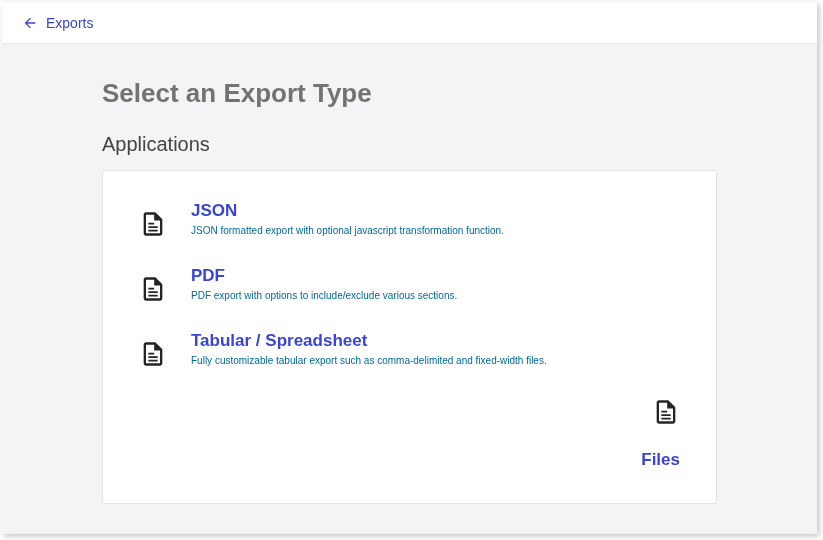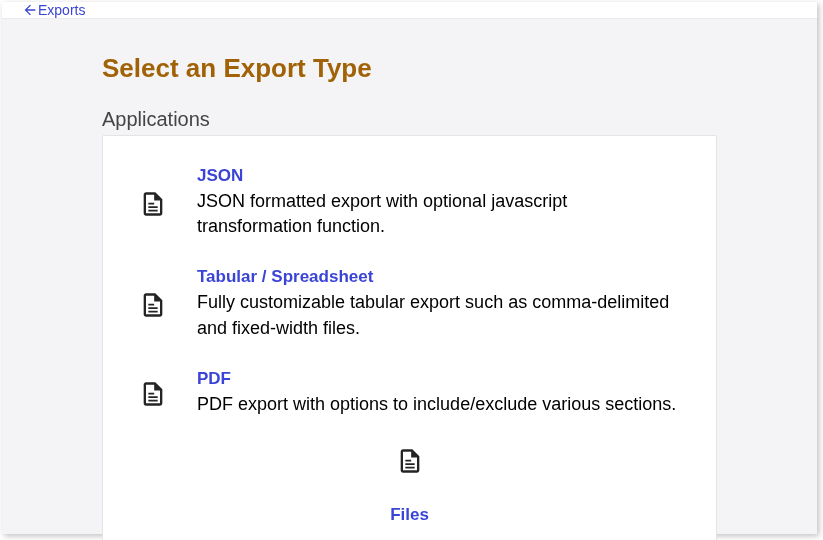--- a/index.html
+++ b/index.html
@@ -31,60 +31,60 @@
       padding-left: 20px;
       border-bottom: 1px solid #eaeaea;
     }
     .back-link {
       display: flex;
       align-items: center;
       color: #3a44d6;
       font-size: 14px;
       font-weight: 400;
       cursor: pointer;
-      gap: 0;
+      gap: 8px;
     }
     .back-arrow {
       width: 16px;
       height: 16px;
       display: flex;
       align-items: center;
       justify-content: center;
     }
     .back-arrow svg {
       width: 16px;
       height: 16px;
       fill: #3a44d6;
     }
     .content-area {
       flex: 1;
       padding: 34px 100px 30px 100px;
     }
     .page-title {
       font-size: 26px;
       font-weight: 700;
-      color: #a16207;
+      color: #737373;
       margin-bottom: 24px;
     }
     .section-heading {
       font-size: 20px;
       font-weight: 400;
       color: #444444;
-      margin-bottom: 4px;
+      margin-bottom: 14px;
     }
     .card {
       background: #ffffff;
       border: 1px solid #e4e4e8;
       border-radius: 2px;
       padding: 30px 36px 30px 36px;
     }
     .option-row {
       display: flex;
-      align-items: center;
-      gap: 30px;
+      align-items: flex-end;
+      gap: 24px;
       padding: 14px 0;
     }
     .option-row:first-child {
       padding-top: 0;
     }
     .option-row:last-child {
       padding-bottom: 0;
       flex-direction: column;
     }
     .option-icon {
@@ -102,23 +102,23 @@
       flex: 1;
     }
     .option-title {
       font-size: 17px;
       font-weight: 600;
       color: #3a44d6;
       cursor: pointer;
       margin-bottom: 3px;
     }
     .option-desc {
-      font-size: 18px;
+      font-size: 10px;
       font-weight: 400;
-      color: #000000;
+      color: #0369a1;
       line-height: 1.4;
     }
   </style>
 </head>
 <body>
 
 <div class="page-wrapper">
   <div class="header-bar">
     <div class="back-link">
       <span class="back-arrow">
@@ -148,34 +148,34 @@
         </div>
       </div>
 
       <div class="option-row">
         <div class="option-icon">
           <svg viewBox="0 0 24 24">
               <path d="M14 2H6c-1.1 0-2 .9-2 2v16c0 1.1.9 2 2 2h12c1.1 0 2-.9 2-2V8l-6-6zM6 20V4h7v5h5v11H6zm2-6h8v1.5H8V14zm0 3h8v1.5H8V17zm0-6h5v1.5H8V11z"></path>
             </svg>
         </div>
         <div class="option-text">
-          <div class="option-title">Tabular / Spreadsheet</div>
-          <div class="option-desc">Fully customizable tabular export such as comma-delimited and fixed-width files.</div>
+          <div class="option-title">PDF</div>
+          <div class="option-desc">PDF export with options to include/exclude various sections.</div>
         </div>
       </div>
 
       <div class="option-row">
         <div class="option-icon">
           <svg viewBox="0 0 24 24">
               <path d="M14 2H6c-1.1 0-2 .9-2 2v16c0 1.1.9 2 2 2h12c1.1 0 2-.9 2-2V8l-6-6zM6 20V4h7v5h5v11H6zm2-6h8v1.5H8V14zm0 3h8v1.5H8V17zm0-6h5v1.5H8V11z"></path>
             </svg>
         </div>
         <div class="option-text">
-          <div class="option-title">PDF</div>
-          <div class="option-desc">PDF export with options to include/exclude various sections.</div>
+          <div class="option-title">Tabular / Spreadsheet</div>
+          <div class="option-desc">Fully customizable tabular export such as comma-delimited and fixed-width files.</div>
         </div>
       </div>
 
       <div class="option-row">
         <div class="option-icon">
           <svg viewBox="0 0 24 24">
               <path d="M14 2H6c-1.1 0-2 .9-2 2v16c0 1.1.9 2 2 2h12c1.1 0 2-.9 2-2V8l-6-6zM6 20V4h7v5h5v11H6zm2-6h8v1.5H8V14zm0 3h8v1.5H8V17zm0-6h5v1.5H8V11z"></path>
             </svg>
         </div>
         <div class="option-text">

